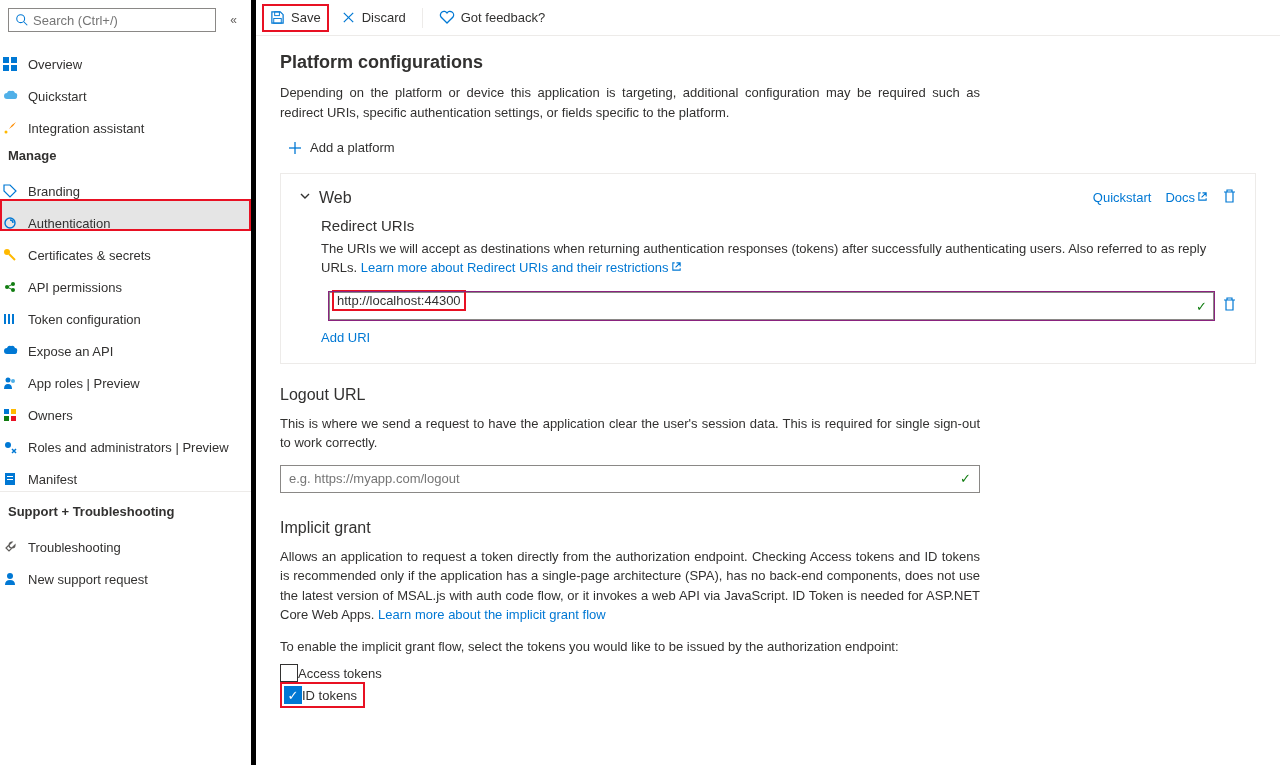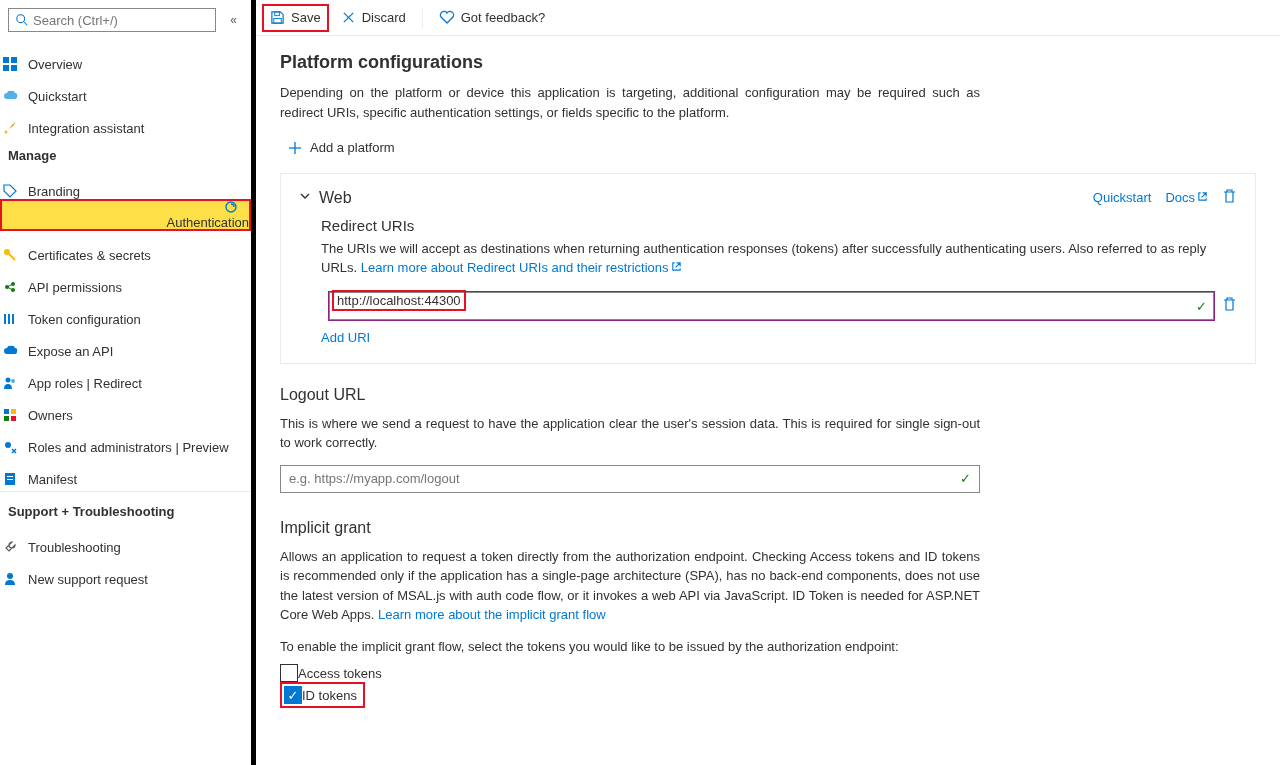--- a/index.html
+++ b/index.html
@@ -7,21 +7,21 @@
 .app { display: flex; height: 765px; width: 1280px; }
 
 
 .sidebar { width: 256px; border-right: 5px solid #000000; display: flex; flex-direction: column; }
 .search-row { display: flex; align-items: center; padding: 8px; gap: 8px; }
 .search-box { flex: 1; display: flex; align-items: center; border: 1px solid #8a8886; height: 24px; padding: 0 6px; }
 .search-box svg { flex-shrink: 0; }
 .search-box input { border: none; outline: none; flex: 1; font-size: 13px; margin-left: 4px; color: #605e5c; }
 .collapse-btn { width: 20px; text-align: center; color: #605e5c; cursor: pointer; font-size: 12px;}
 .nav-item { display: flex; align-items: flex-end; height: 32px; padding: 0 2px; cursor: pointer; }
-.nav-item.active { background: #fde047; flex-direction: column; }
+.nav-item.active { background: #e5e5e5; }
 .nav-icon { width: 16px; height: 16px; margin-right: 10px; display: inline-flex; align-items: center; justify-content: center; }
 .nav-group { padding: 12px 8px 4px 8px; font-weight: 600; color: #323130; border-top: 1px solid #edebe9; margin-top: 4px;}
 .nav-group.first { border-top: none; margin-top: 0;}
 .highlight-red { outline: 2px solid #e81123; outline-offset: -2px; }
 
 
 .main { flex: 1; display: flex; flex-direction: column; overflow: hidden; }
 .cmdbar { display: flex; align-items: center; height: 36px; border-bottom: 1px solid #edebe9; padding: 0 6px; gap: 4px; text-align: center; }
 .cmd-btn { display: inline-flex; align-items: center; height: 28px; padding: 0 8px; cursor: pointer; gap: 6px; }
 .cmd-sep { width: 1px; height: 20px; background: #edebe9; margin: 0 4px; }
@@ -157,21 +157,21 @@
       <span>Expose an API</span>
     </div>
     <div class="nav-item">
       <span class="nav-icon">
           <svg width="14" height="14" viewBox="0 0 14 14">
             <circle cx="5" cy="4" r="2.5" fill="#0078d4"></circle>
             <circle cx="10" cy="5" r="2" fill="#50b0e8"></circle>
             <path d="M1 13 Q1 8 5 8 Q9 8 9 13 Z" fill="#0078d4"></path>
           </svg>
         </span>
-      <span>App roles | Redirect</span>
+      <span>App roles | Preview</span>
     </div>
     <div class="nav-item">
       <span class="nav-icon">
           <svg width="14" height="14" viewBox="0 0 14 14">
             <rect x="1" y="1" width="5" height="5" fill="#0078d4"></rect>
             <rect x="8" y="1" width="5" height="5" fill="#ffb900"></rect>
             <rect x="1" y="8" width="5" height="5" fill="#107c10"></rect>
             <rect x="8" y="8" width="5" height="5" fill="#e81123"></rect>
           </svg>
         </span>

